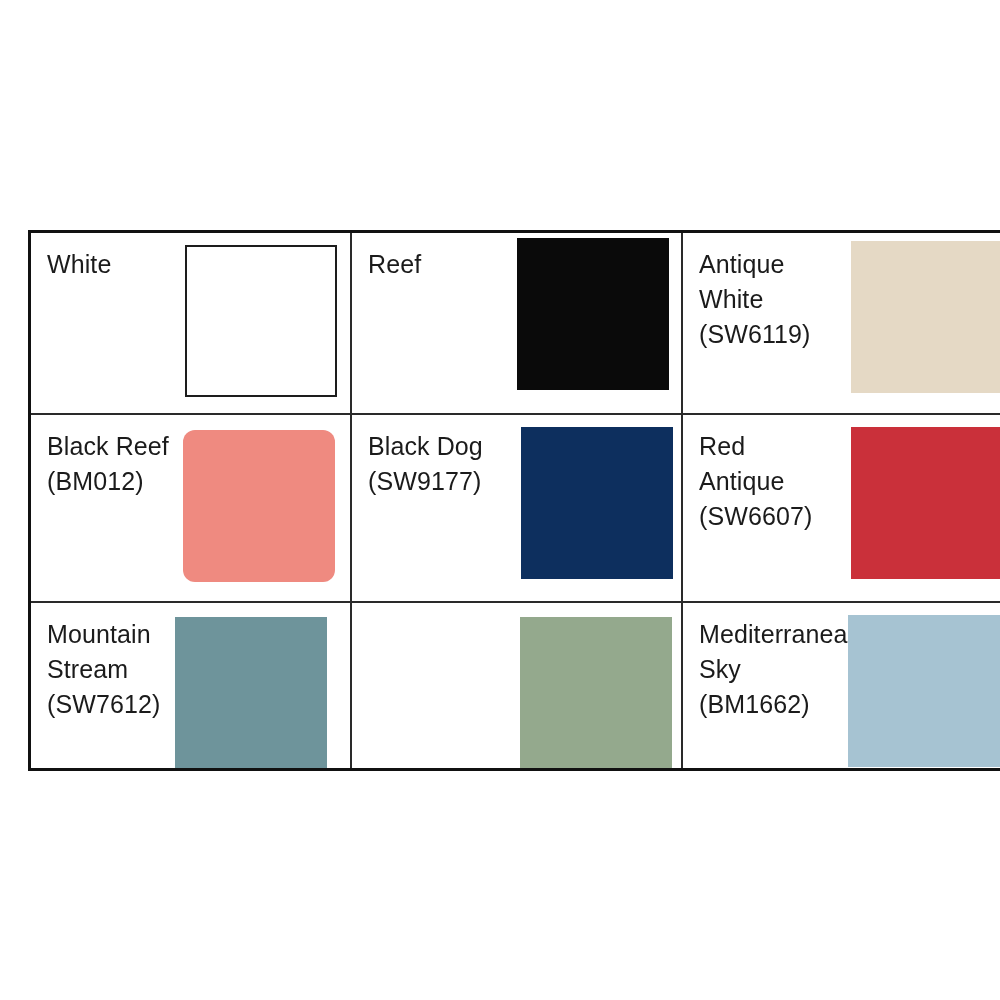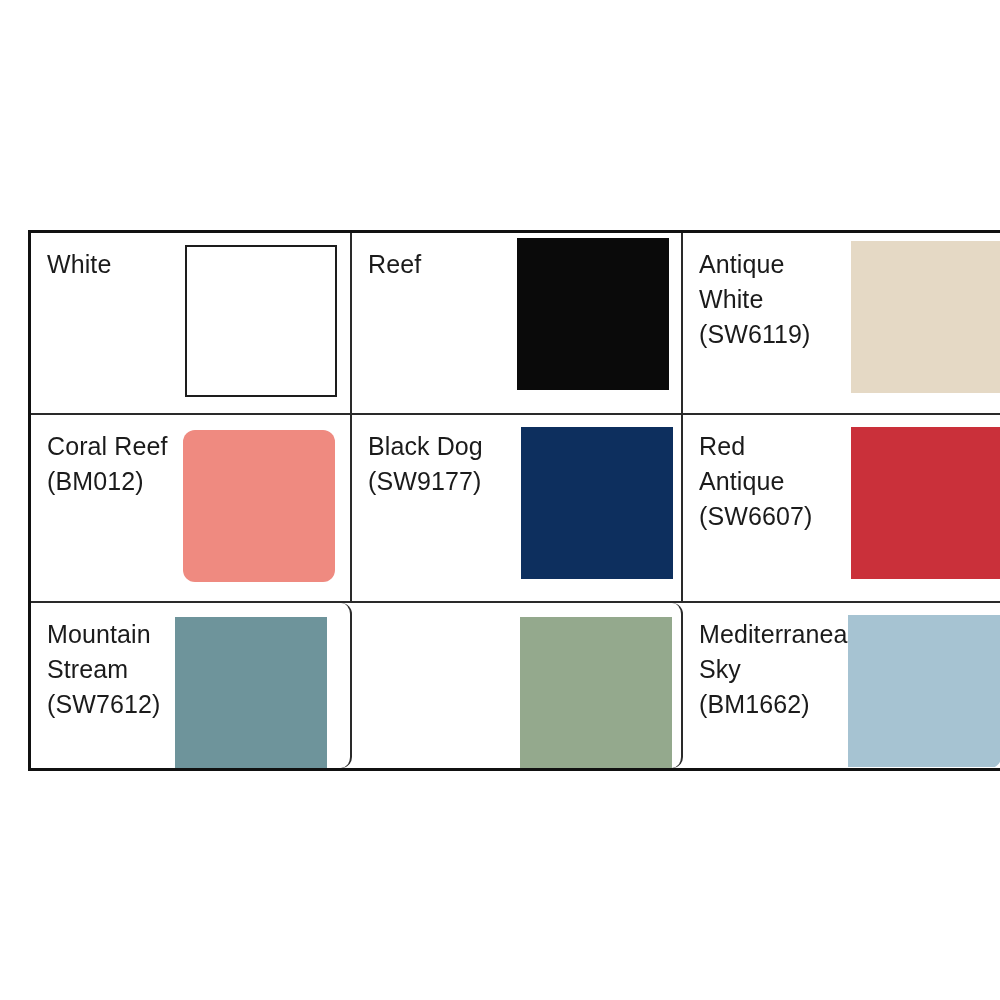--- a/index.html
+++ b/index.html
@@ -38,21 +38,21 @@
 
   .swatch-cell {
     position: relative;
     box-sizing: border-box;
     border-right: 2px solid #2a2a2a;
     border-bottom: 2px solid #2a2a2a;
     background: #ffffff;
     overflow: hidden;
   }
   .swatch-cell.col-last { border-right: none; padding-left: 16px; }
-  .swatch-cell.row-last { border-bottom: none; border-radius: 11px; }
+  .swatch-cell.row-last { border-bottom: none; }
 
   .cell-label {
     position: absolute;
     left: 16px;
     top: 14px;
     width: 170px;
     font-size: 25px;
     line-height: 35px;
     color: #1b1b1b;
     letter-spacing: 0.1px;
@@ -103,21 +103,21 @@
     </div>
 
     <div class="swatch-cell col-last">
       <div class="cell-label">Antique
 White
 (SW6119)</div>
       <div class="swatch-chip chip-pos-c" style="background-color: rgb(229, 217, 197);"></div>
     </div>
 
     <div class="swatch-cell">
-      <div class="cell-label">Coral Reef
+      <div class="cell-label">Black Reef
 (BM012)</div>
       <div class="swatch-chip chip-pos-d chip-rounded" style="background-color: rgb(239, 138, 128);"></div>
     </div>
 
     <div class="swatch-cell">
       <div class="cell-label">Black Dog
 (SW9177)</div>
       <div class="swatch-chip chip-pos-e" style="background-color: rgb(13, 47, 94);"></div>
     </div>
 

